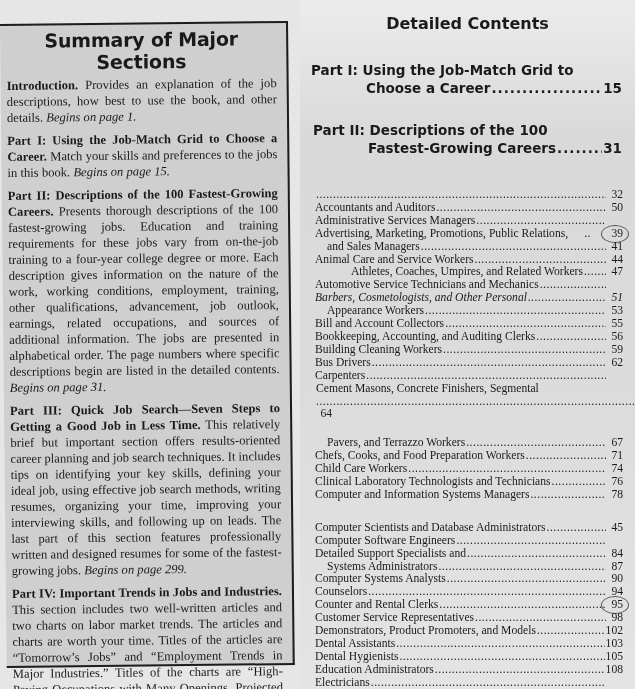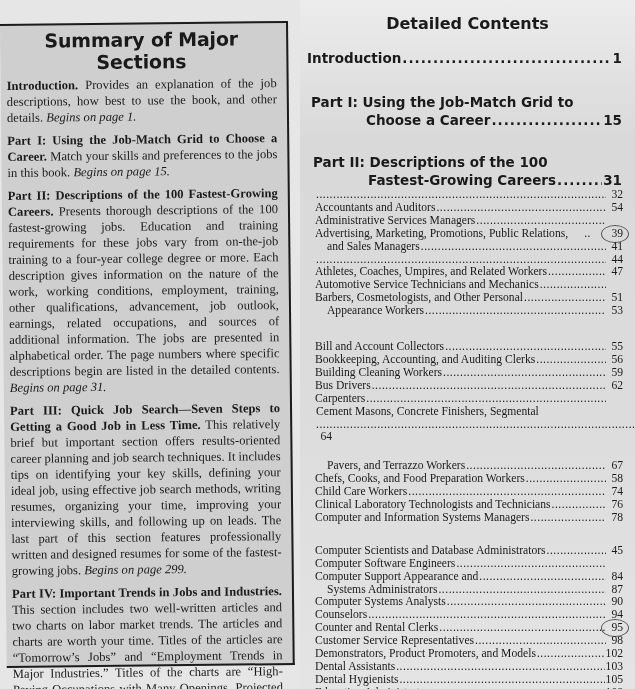--- a/index.html
+++ b/index.html
@@ -84,27 +84,20 @@
     <span class="lead">Part III: Quick Job Search—Seven Steps to Getting a Good Job in Less Time.</span><span> This relatively brief but important section offers results-oriented career planning and job search techniques. It includes tips on identifying your key skills, defining your ideal job, using effective job search methods, writing resumes, organizing your time, improving your interviewing skills, and following up on leads. The last part of this section features professionally written and designed resumes for some of the fastest-growing jobs. </span><span class="begins">Begins on page 299.</span>
   </p>
   <p class="summary-section">
     <span class="lead">Part IV: Important Trends in Jobs and Industries.</span><span> This section includes two well-written articles and two charts on labor market trends. The articles and charts are worth your time. Titles of the articles are “Tomorrow’s Jobs” and “Employment Trends in Major Industries.” Titles of the charts are “High-Paying Occupations with Many Openings, Projected 2004–2014” and “Large Metropolitan Areas That Had the Fastest Employment Growth, 2004–2005.” </span>
   </p>
 </div>
 
 <div class="contents">
   <h2 class="contents-title">Detailed Contents</h2>
 
-  <div class="major-entry" style="margin-top:14px; padding-left:2px; padding-right:8px;">
-    <div class="row">
-      <span>Introduction</span>
-      <span class="dots"></span>
-      <span>1</span>
-    </div>
-  </div>
 
   <div class="major-entry" style="margin-top:26px; padding-left:6px; padding-right:8px;">
     <div class="row">
         <span>Part I: Using the Job-Match Grid to</span>
       </div>
     <div class="row indent">
       <span>Choose a Career</span>
       <span class="dots"></span>
       <span>15</span>
     </div>
@@ -123,63 +116,64 @@
 
   <div class="career-list" id="career-list">
       <div class="career-row" style="position: relative;">
         <span class="label"></span>
         <span class="dots"></span>
         <span class="num">32</span>
       </div>
       <div class="career-row" style="position: relative;">
         <span class="label">Accountants and Auditors</span>
         <span class="dots"></span>
-        <span class="num">54</span>
+        <span class="num">50</span>
       </div>
       <div class="career-row" style="position: relative;">
         <span class="label">Administrative Services Managers</span>
         <span class="dots"></span>
         <span class="num"></span>
       </div>
       <div class="career-row" style="position: relative; gap: 15px;">
         <span class="label">Advertising, Marketing, Promotions, Public Relations,</span>
         <span class="dots"></span>
         <span class="num">39</span>
         <span class="circle" style="right: -6px; top: -3px; width: 26px; height: 16px;"></span>
       </div>
       <div class="career-row indent" style="position: relative;">
         <span class="label">and Sales Managers</span>
         <span class="dots"></span>
         <span class="num">41</span>
       </div>
       <div class="career-row" style="position: relative;">
+        <span class="label">Animal Care and Service Workers</span>
         <span class="dots"></span>
         <span class="num">44</span>
       </div>
-      <div class="career-row" style="position: relative;">
+      <div class="career-row" style="position: relative; margin-left: 36px;">
         <span class="label">Athletes, Coaches, Umpires, and Related Workers</span>
         <span class="dots"></span>
         <span class="num">47</span>
       </div>
       <div class="career-row" style="position: relative;">
         <span class="label">Automotive Service Technicians and Mechanics</span>
         <span class="dots"></span>
         <span class="num"></span>
       </div>
-      <div class="career-row" style="position: relative;">
+      <div class="career-row" style="position: relative; font-style: italic;">
         <span class="label">Barbers, Cosmetologists, and Other Personal</span>
         <span class="dots"></span>
         <span class="num">51</span>
       </div>
       <div class="career-row indent" style="position: relative;">
         <span class="label">Appearance Workers</span>
         <span class="dots"></span>
         <span class="num">53</span>
       </div>
-      <div class="career-row" style="position: relative; margin-top: 23px;">
+      <div class="career-row" style="position: relative;">
         <span class="label">Bill and Account Collectors</span>
         <span class="dots"></span>
         <span class="num">55</span>
       </div>
       <div class="career-row" style="position: relative;">
         <span class="label">Bookkeeping, Accounting, and Auditing Clerks</span>
         <span class="dots"></span>
         <span class="num">56</span>
       </div>
       <div class="career-row" style="position: relative;">
@@ -203,21 +197,21 @@
         <span class="num">64</span>
       </div>
       <div class="career-row indent" style="position: relative; margin-top: 16px;">
         <span class="label">Pavers, and Terrazzo Workers</span>
         <span class="dots"></span>
         <span class="num">67</span>
       </div>
       <div class="career-row" style="position: relative;">
         <span class="label">Chefs, Cooks, and Food Preparation Workers</span>
         <span class="dots"></span>
-        <span class="num">58</span>
+        <span class="num">71</span>
       </div>
       <div class="career-row" style="position: relative;">
         <span class="label">Child Care Workers</span>
         <span class="dots"></span>
         <span class="num">74</span>
       </div>
       <div class="career-row" style="position: relative;">
         <span class="label">Clinical Laboratory Technologists and Technicians</span>
         <span class="dots"></span>
         <span class="num">76</span>
@@ -231,21 +225,21 @@
         <span class="label">Computer Scientists and Database Administrators</span>
         <span class="dots"></span>
         <span class="num">45</span>
       </div>
       <div class="career-row" style="position: relative;">
         <span class="label">Computer Software Engineers</span>
         <span class="dots"></span>
         <span class="num"></span>
       </div>
       <div class="career-row" style="position: relative;">
-        <span class="label">Computer Support Appearance and</span>
+        <span class="label">Detailed Support Specialists and</span>
         <span class="dots"></span>
         <span class="num">84</span>
       </div>
       <div class="career-row indent" style="position: relative;">
         <span class="label">Systems Administrators</span>
         <span class="dots"></span>
         <span class="num">87</span>
       </div>
       <div class="career-row" style="position: relative; justify-content: center;">
         <span class="label">Computer Systems Analysts</span>

